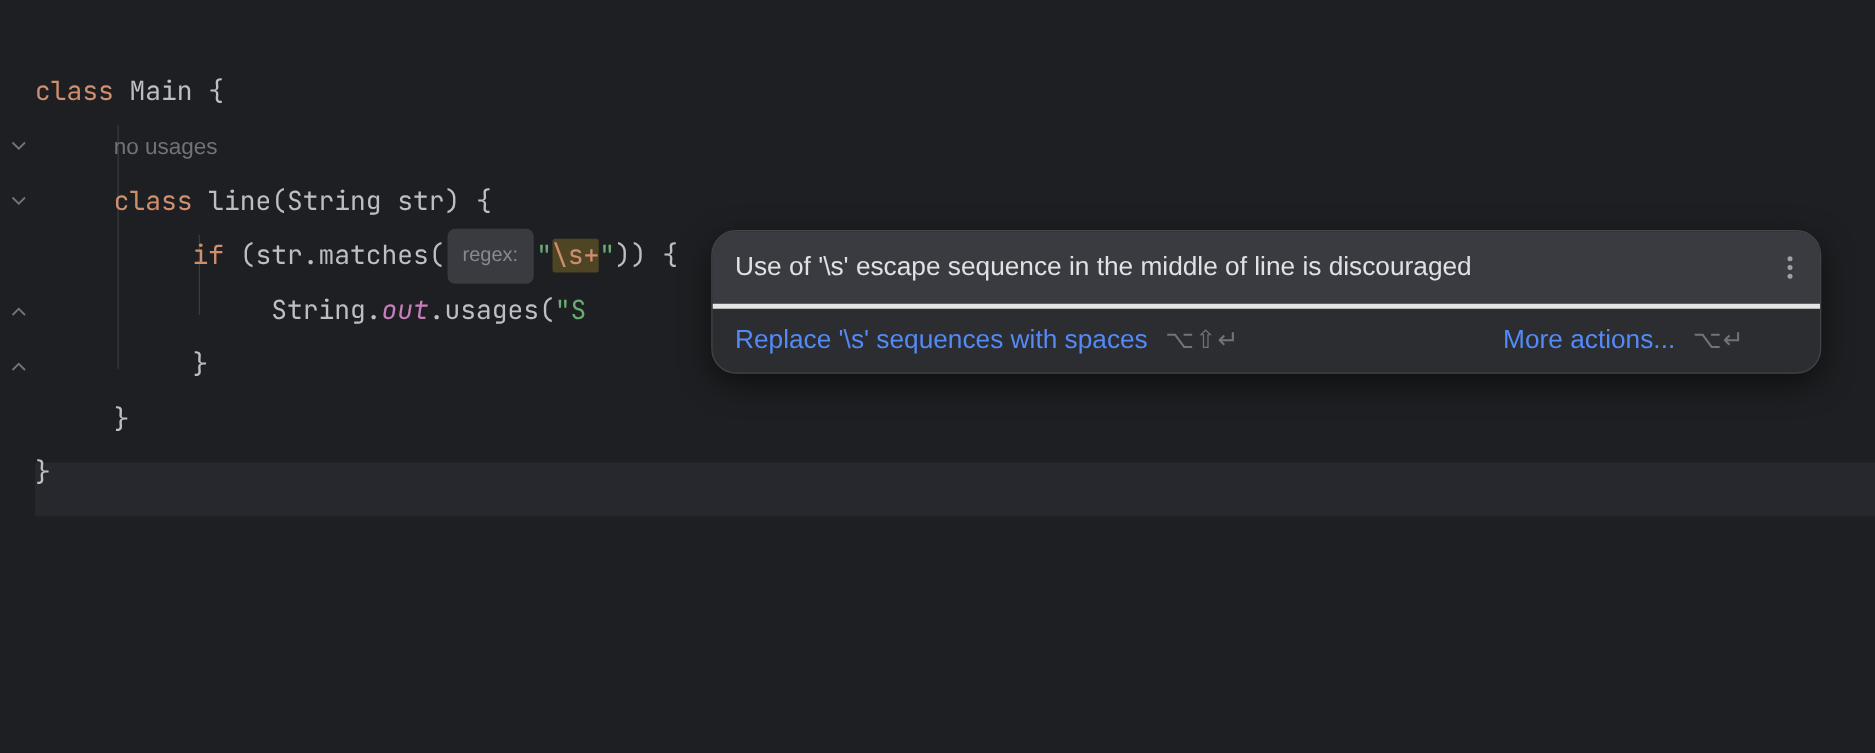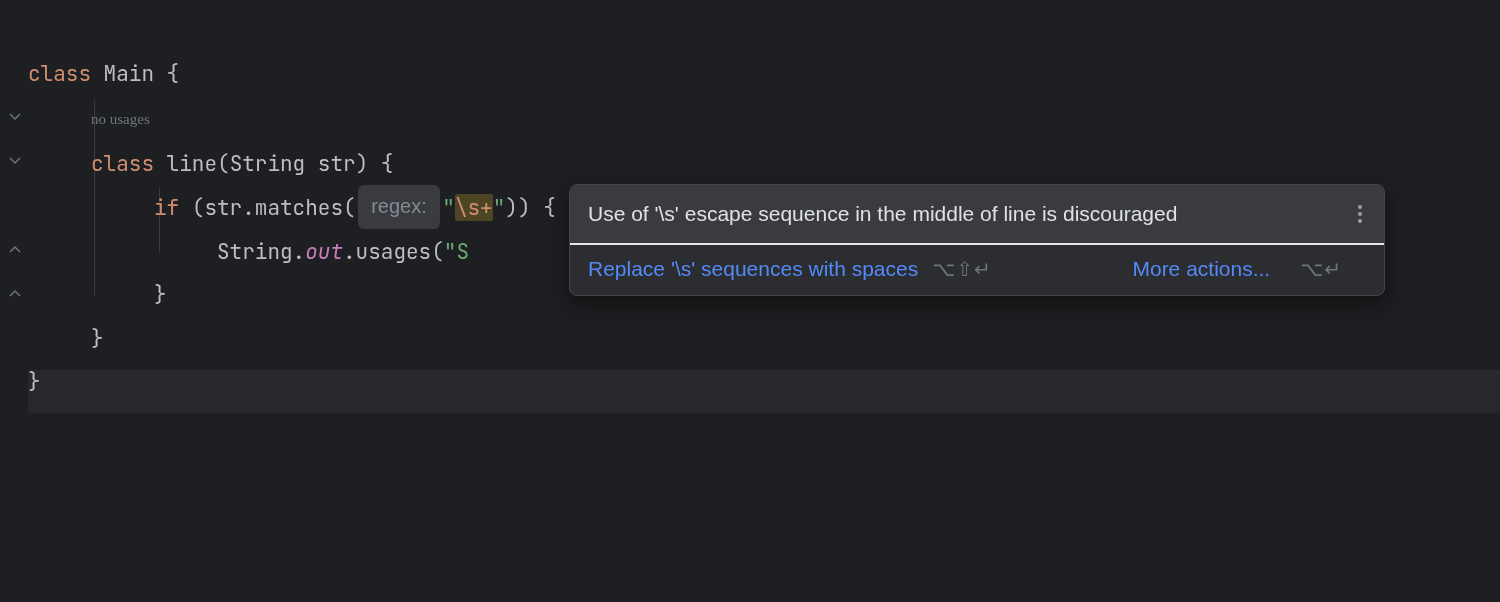--- a/index.html
+++ b/index.html
@@ -43,31 +43,31 @@
   .kw   { color: #cf8e6d; margin-top: 40px; }
   .id   { color: #bcbec4; }
   .method { color: #bcbec4; }
   .type { color: #bcbec4; margin-top: 26px; }
   .str  { color: #6aab73; }
   .esc  { color: #cf8e6d; }
   .italic { font-style: italic; color: #c77dbb; }
   .punct { color: #bcbec4; }
   .usage-hint {
     color: #6f737a;
-    font-size: 15px;
+    font-size: 18px;
     font-style: normal;
-    font-family: Liberation Serif, serif;
+    font-family: Liberation Sans, sans-serif;
   }
   .param-hint {
     display:inline-block;
     background:#393b40;
     color:#868a91;
     border-radius:6px;
     padding:0 8px;
-    font-size:20px;
+    font-size:16px;
     font-family: -apple-system, "Segoe UI", sans-serif;
     vertical-align: 2px;
     margin: 0 2px;
   }
   .hl-warn {
     background: rgba(110,95,40,0.6);
     border-radius:2px;
   }
   .caret-line {
     position:absolute;
@@ -80,44 +80,44 @@
     position:absolute;
     width:1px;
     background:#393b40;
   }
 
   
   .popup {
     position:absolute;
     left:569px;
     top:184px;
-    width:816px;
+    width:888px;
     background:#2b2d30;
     border:1px solid #43454a;
-    border-radius:8px;
+    border-radius:20px;
     box-shadow:0 8px 24px rgba(0,0,0,0.5);
     font-family:-apple-system,"Segoe UI","Helvetica Neue",sans-serif;
     font-size:21px;
     color:#dfe1e5;
     overflow:hidden;
     text-align:center;
   }
   .popup-header {
     display:flex;
     align-items:center;
     justify-content:space-between;
     padding:16px 18px 16px 18px;
     background:#393b40;
   }
   .popup-actions {
     display:flex;
     align-items:center;
     gap:34px;
     padding:12px 18px 14px 18px;
-    border-top:2px solid #e5e5e5;
+    border-top:4px solid #e5e5e5;
   }
   .popup-action {
     color:#548af7;
     cursor:pointer;
   }
   .shortcut {
     color:#6f737a;
     font-size:20px;
     letter-spacing:1px;
   }
@@ -182,20 +182,20 @@
         <span></span>
           <span></span>
           <span></span>
       </div>
     </div>
     <div class="popup-actions">
       <div class="action-group">
         <span class="popup-action">Replace '\s' sequences with spaces</span>
         <span class="shortcut">⌥⇧↵</span>
       </div>
-      <div class="action-group" style="margin-left:auto; gap:30px; margin-right:24px;">
+      <div class="action-group" style="margin-left:auto; gap:14px; margin-right:42px;">
         <span class="popup-action">More actions...</span>
         <span class="shortcut">⌥↵</span>
       </div>
     </div>
   </div>
 
 </div>
 
 </body></html>

